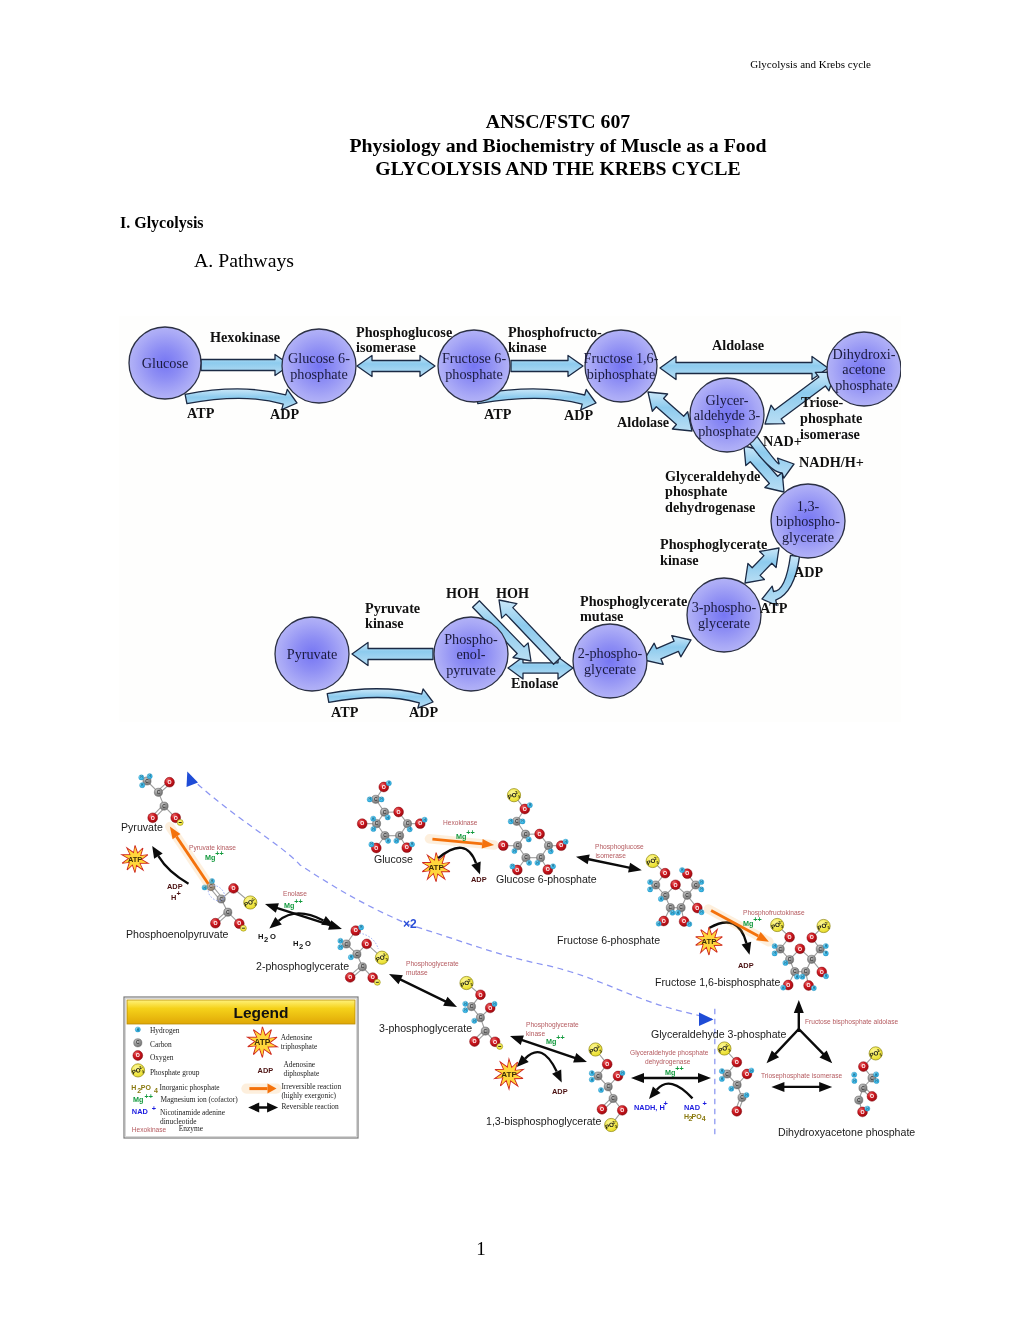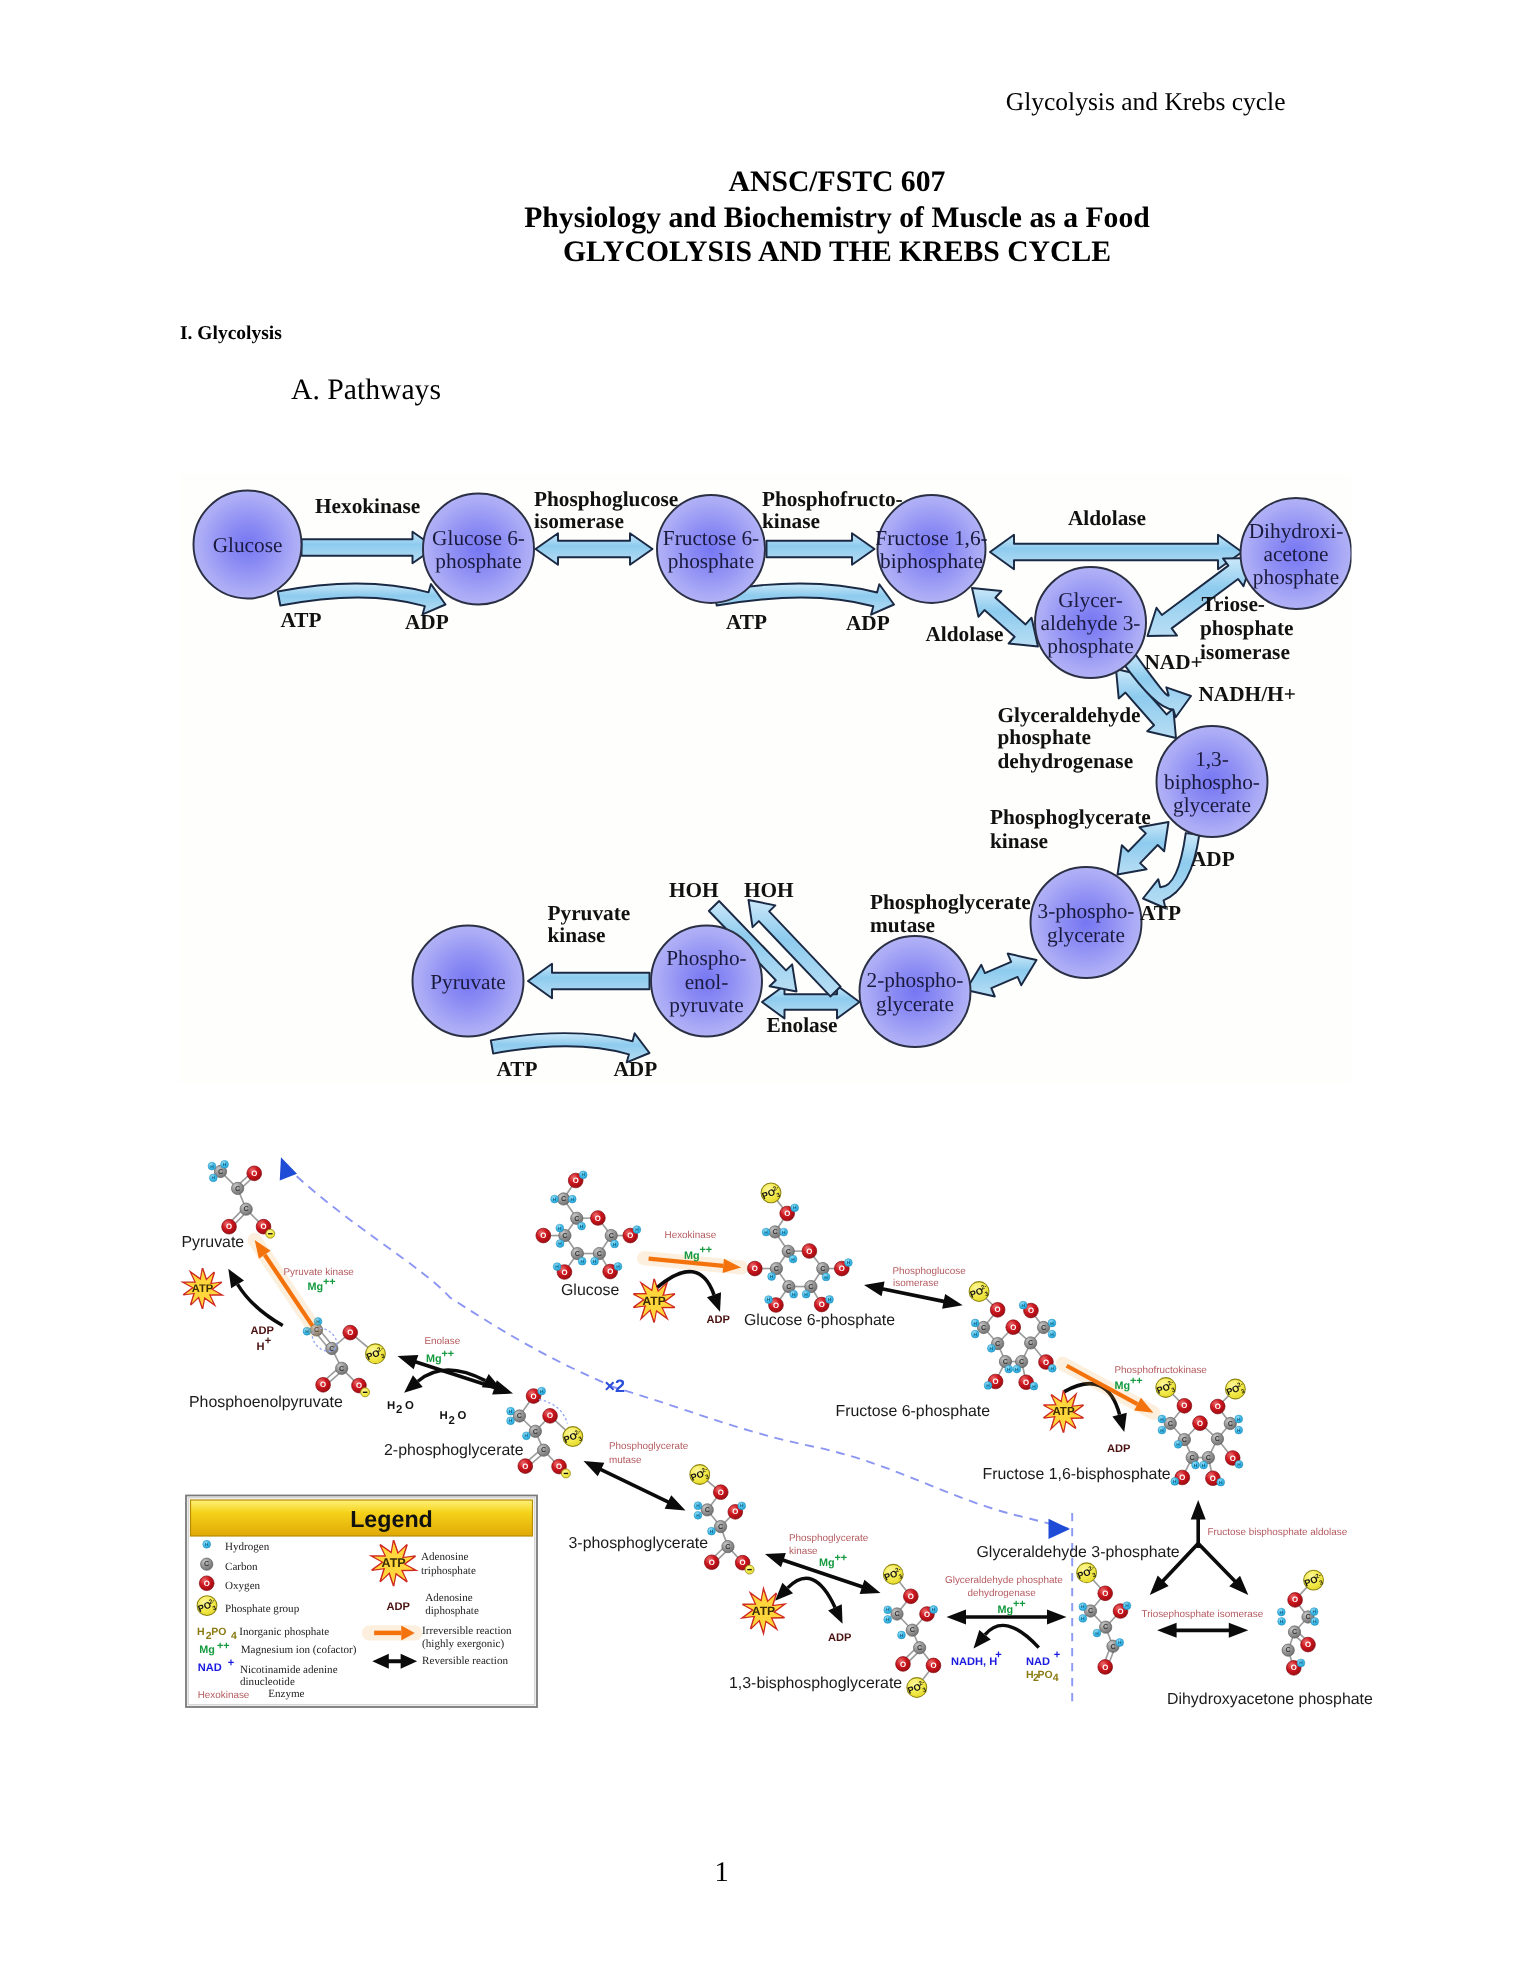--- a/index.html
+++ b/index.html
@@ -1,22 +1,22 @@
 <!DOCTYPE html>
 <html><head>
 <meta charset="utf-8">
 <title>Glycolysis and Krebs cycle</title>
 <style>
   html,body{margin:0;padding:0;}
   body{width:1020px;height:1320px;background:#ffffff;
        font-family:"Liberation Serif",serif;color:#000;position:relative;overflow:hidden;}
   .page{position:absolute;left:0;top:0;width:1020px;height:1320px;background:#fff;}
-  .hdr{position:absolute;right:163px;top:58px;font-size:17px;white-space:nowrap;}
+  .hdr{position:absolute;right:149px;top:58px;font-size:11px;white-space:nowrap;}
   .ttl{position:absolute;left:0;width:1020px;text-align:center;font-weight:bold;font-size:19.8px;padding-left:48px;}
-  .sec{position:absolute;font-weight:bold;font-size:13px;white-space:nowrap;font-family:Liberation Serif, serif;}
+  .sec{position:absolute;font-weight:bold;font-size:16px;white-space:nowrap;font-family:Liberation Serif, serif;}
   .sub{position:absolute;font-size:19.8px;white-space:nowrap;margin-left:14px;}
   .pno{position:absolute;left:0;width:962px;text-align:center;font-size:19px;}
   #fig1{position:absolute;left:119px;top:316px;width:782px;height:406px;}
   #fig2{position:absolute;left:116px;top:766px;width:800px;height:400px;}
   #fig1 svg,#fig2 svg{display:block;width:100%;height:100%;}
 </style>
 </head>
 <body>
 
 <div class="page">

